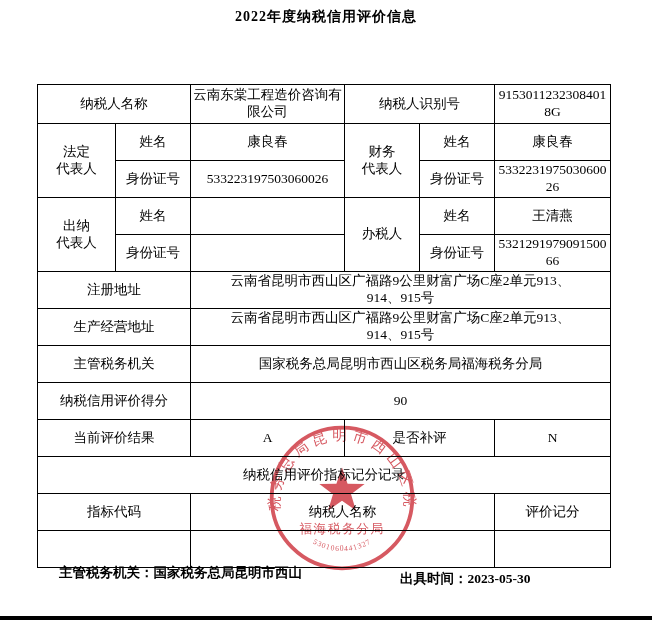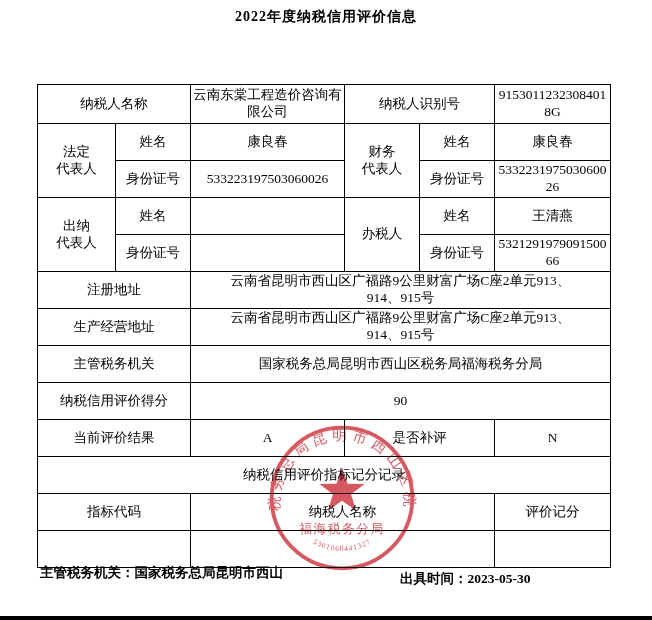--- a/index.html
+++ b/index.html
@@ -22,21 +22,21 @@
     padding:0 2px;height:36px;overflow:hidden;
   }
   table.info-table tr.r1 td{height:38px;}
   td.prewrap{white-space:pre-line;}
   td.num-wrap{word-break:break-all;padding:0 9px;margin-top:20px;}
   .addr-inner{max-width:372px;margin:1px auto;}
   .footer{
     position:absolute;top:563px;left:0;width:652px;font-size:13.5px;font-weight:bold;
   }
   .footer-authority{
-    position:absolute;left:40px;top:0;width:262px;text-align:left;line-height:1.45;
+    position:absolute;left:40px;top:0;width:262px;text-align:right;line-height:1.45;
   }
   .footer-issued{
     position:absolute;left:400px;top:7px;
   }
   .bottom-bar{
     position:absolute;left:0;top:616px;width:652px;height:4px;background:#000;
   }
   .seal{
     position:absolute;left:266px;top:422px;width:152px;height:152px;
     opacity:0.85;mix-blend-mode:multiply;pointer-events:none;

